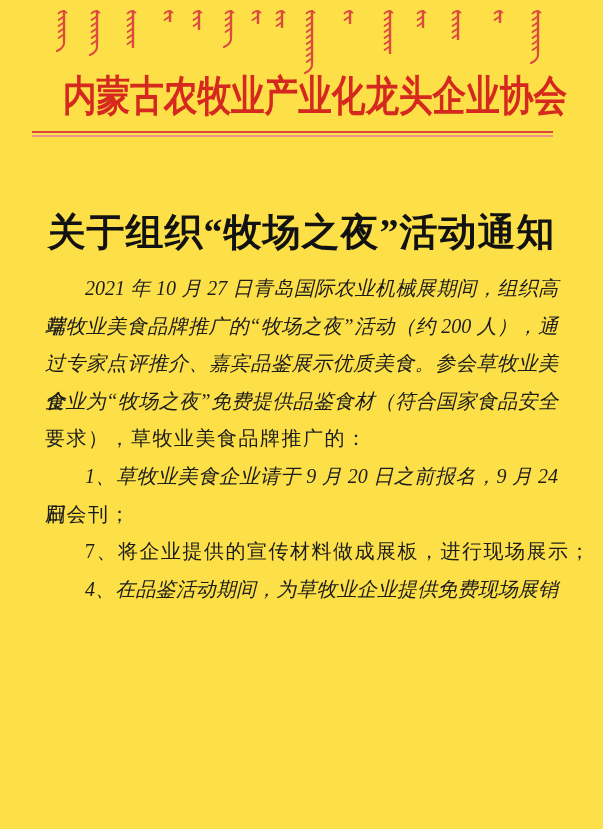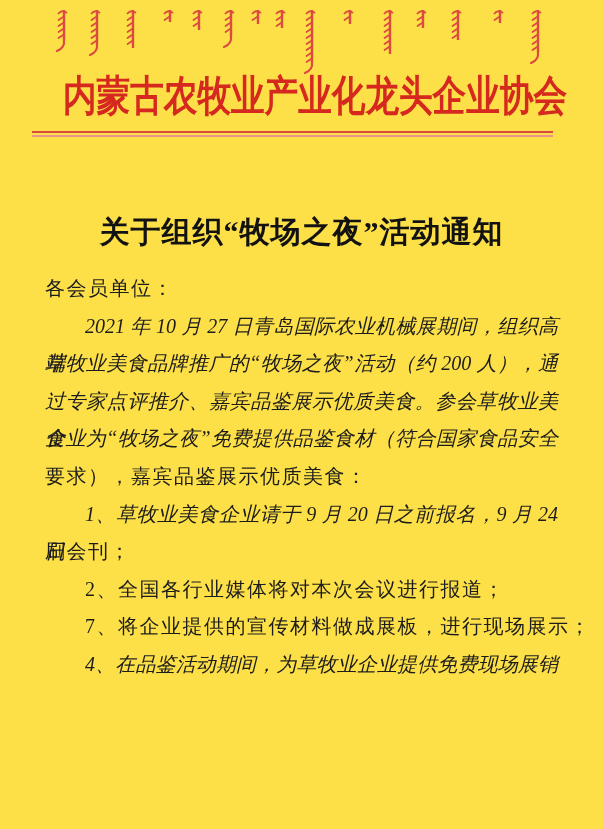--- a/index.html
+++ b/index.html
@@ -23,21 +23,21 @@
     letter-spacing:0;line-height:48px;
   }
   .rules{position:absolute;top:131px;left:32px;width:521px;}
   .rule-top{height:2px;background:#d9473f;}
   .rule-gap{height:2px;background:transparent;}
   .rule-bottom{height:2px;background:#ec938d;}
   
   .doc-title{
     position:absolute;top:211px;left:0;width:603px;
     text-align:center;
-    font-size:30px;font-weight:700;color:#121212;
+    font-size:38px;font-weight:700;color:#121212;
     letter-spacing:1px;line-height:42px;
   }
   .body-text{
     position:absolute;top:270px;left:45px;width:513px;
     font-size:20px;color:#1c1c1c;
   }
   .line{
     line-height:37.6px;height:37.6px;
     letter-spacing:1.5px;
     text-align:left;
@@ -154,26 +154,24 @@
 
   <div class="rules">
     <div class="rule-top"></div>
     <div class="rule-gap"></div>
     <div class="rule-bottom"></div>
   </div>
 
   <div class="doc-title">关于组织“牧场之夜”活动通知</div>
 
   <div class="body-text">
-    <div class="line">各会员单位：</div>
     <div class="line indent justify">2021 年 10 月 27 日青岛国际农业机械展期间，组织高端</div>
     <div class="line justify">草牧业美食品牌推广的“牧场之夜”活动（约 200 人），通</div>
     <div class="line justify">过专家点评推介、嘉宾品鉴展示优质美食。参会草牧业美食</div>
     <div class="line justify">企业为“牧场之夜”免费提供品鉴食材（符合国家食品安全</div>
-    <div class="line">要求），嘉宾品鉴展示优质美食：</div>
+    <div class="line">要求），草牧业美食品牌推广的：</div>
     <div class="line indent justify">1、草牧业美食企业请于 9 月 20 日之前报名，9 月 24 日</div>
     <div class="line">刷会刊；</div>
-    <div class="line indent">2、全国各行业媒体将对本次会议进行报道；</div>
     <div class="line indent">7、将企业提供的宣传材料做成展板，进行现场展示；</div>
     <div class="line indent justify">4、在品鉴活动期间，为草牧业企业提供免费现场展销</div>
   </div>
 
 </div>
 
 </body></html>

